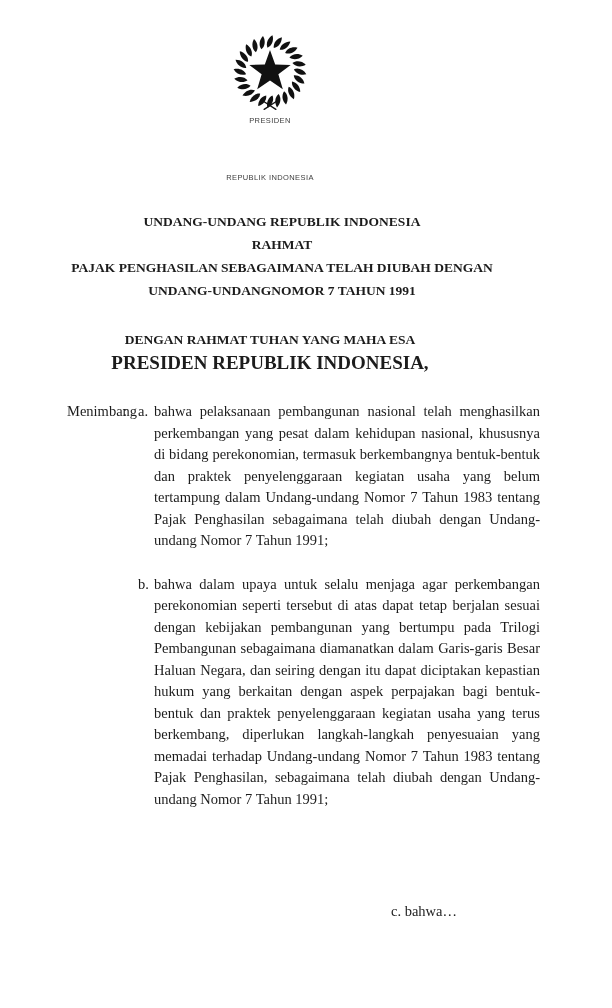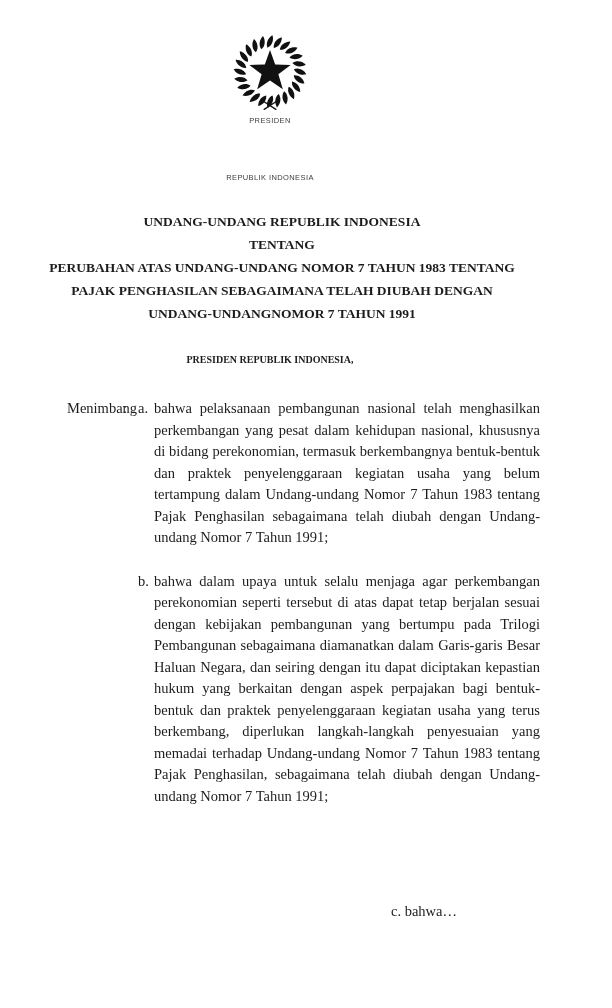--- a/index.html
+++ b/index.html
@@ -40,23 +40,22 @@
   }
 
   .invocation {
     margin-top: 26px;
     text-align: center;
     font-size: 13.5px;
     line-height: 23px;
     font-weight: bold;
   }
   .authority {
-    margin-top: 23px;
     text-align: center;
-    font-size: 10px;
+    font-size: 19px;
     line-height: 23px;
     font-weight: bold;
   }
 
   
   .considerations { margin-top: 27px; }
   .c-row { display: flex; margin-left: 67px; font-size: 14.5px; line-height: 21.5px; }
   .c-row.second { margin-top: 22px; }
   .c-label { width: 56px; flex-shrink: 0; }
   .c-colon { width: 15px; flex-shrink: 0; }
@@ -114,26 +113,26 @@
       </g>
       <polygon fill="#111111" points="50,19 56.2,36.5 74.7,37 60,48.2 65.3,66 50,55.5 34.7,66 40,48.2 25.3,37 43.8,36.5"></polygon>
       <path d="M43,90 L57,81 M43,81 L57,90" stroke="#111111" stroke-width="1.6" fill="none" stroke-linecap="round"></path>
     </svg>
     <div class="org-line first">PRESIDEN</div>
     <div class="org-line">REPUBLIK INDONESIA</div>
   </header>
 
   <section class="title-block">
     <div class="title-line">UNDANG-UNDANG REPUBLIK INDONESIA</div>
-    <div class="title-line">TENTANG</div>
-    <div class="title-line">PERUBAHAN ATAS UNDANG-UNDANG NOMOR 7 TAHUN 1983 TENTANG</div>
+    <div class="title-line">RAHMAT</div>
     <div class="title-line">PAJAK PENGHASILAN SEBAGAIMANA TELAH DIUBAH DENGAN</div>
     <div class="title-line">UNDANG-UNDANGNOMOR 7 TAHUN 1991</div>
   </section>
 
+  <p class="invocation">DENGAN RAHMAT TUHAN YANG MAHA ESA</p>
   <p class="authority">PRESIDEN REPUBLIK INDONESIA,</p>
 
   <section class="considerations">
     <div class="c-row">
       <span class="c-label">Menimbang</span>
       <span class="c-colon">:</span>
       <span class="c-letter">a.</span>
       <p class="c-text">bahwa pelaksanaan pembangunan nasional telah menghasilkan perkembangan yang pesat dalam kehidupan nasional, khususnya di bidang perekonomian, termasuk berkembangnya bentuk-bentuk dan praktek penyelenggaraan kegiatan usaha yang belum tertampung dalam Undang-undang Nomor 7 Tahun 1983 tentang Pajak Penghasilan sebagaimana telah diubah dengan Undang-undang Nomor 7 Tahun 1991;</p>
     </div>
     <div class="c-row second">

